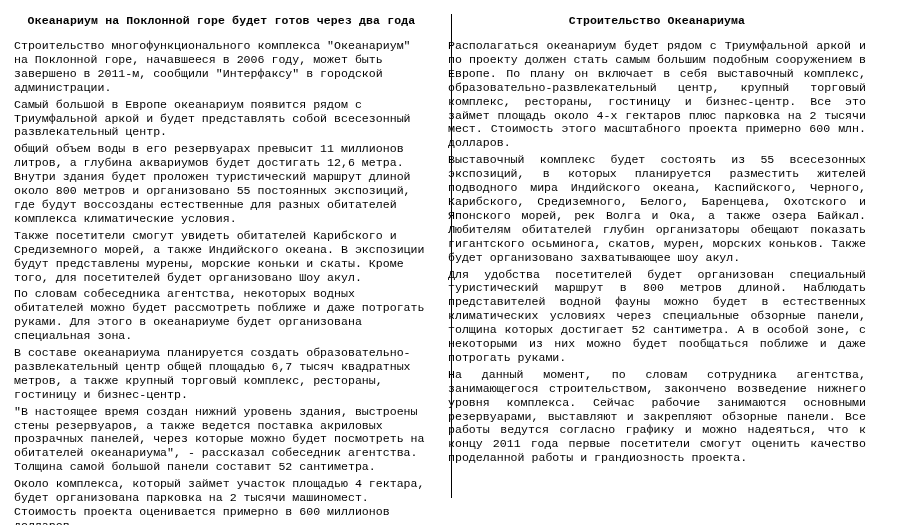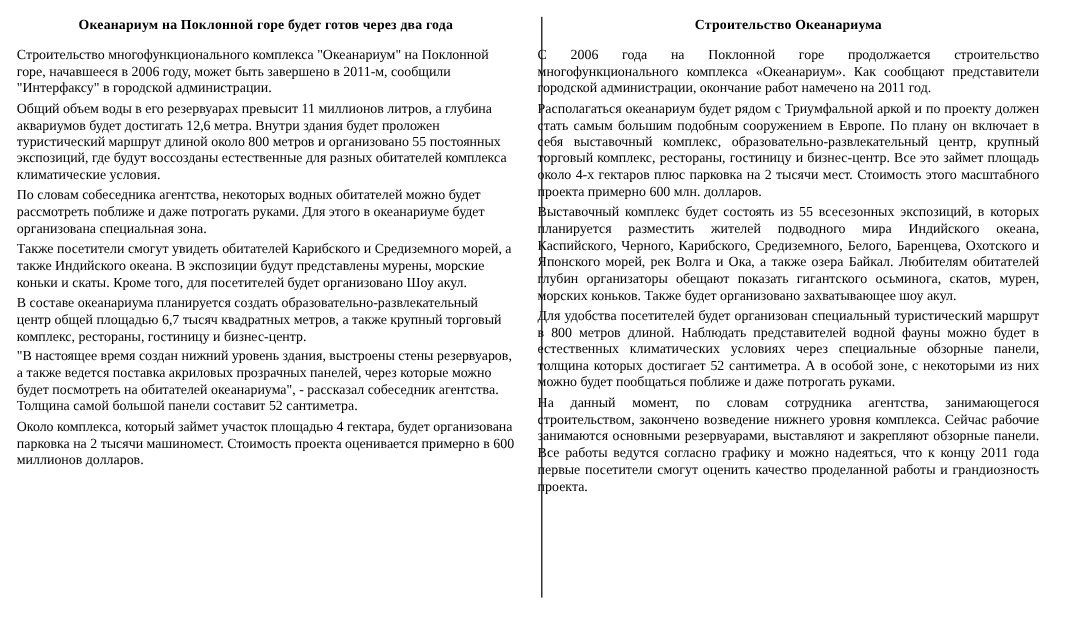--- a/index.html
+++ b/index.html
@@ -13,20 +13,21 @@
     overflow: hidden;
     font-family: "Liberation Serif", "DejaVu Serif", serif;
     color: #000000;
   }
 
   .page {
     position: relative;
     width: 786px;
     height: 525px;
     box-sizing: border-box;
+    font-family: Liberation Mono, monospace;
   }
 
   .divider {
     position: absolute;
     left: 451px;
     top: 14px;
     width: 1px;
     height: 484px;
     background: #000000;
   }
@@ -81,33 +82,33 @@
 <body>
 
 <div class="page">
 
   <div class="divider"></div>
 
   <div class="column column-left">
     <div class="doc-title">Океанариум на Поклонной горе будет готов через два года</div>
     <div class="body-text align-left">
         <p>Строительство многофункционального комплекса "Океанариум" на Поклонной горе, начавшееся в 2006 году, может быть завершено в 2011-м, сообщили "Интерфаксу" в городской администрации.</p>
+        <p>Самый большой в Европе океанариум появится рядом с Триумфальной аркой и будет представлять собой всесезонный развлекательный центр.</p>
         <p>Общий объем воды в его резервуарах превысит 11 миллионов литров, а глубина аквариумов будет достигать 12,6 метра. Внутри здания будет проложен туристический маршрут длиной около 800 метров и организовано 55 постоянных экспозиций, где будут воссозданы естественные для разных обитателей комплекса климатические условия.</p>
+        <p>Также посетители смогут увидеть обитателей Карибского и Средиземного морей, а также Индийского океана. В экспозиции будут представлены мурены, морские коньки и скаты. Кроме того, для посетителей будет организовано Шоу акул.</p>
         <p>По словам собеседника агентства, некоторых водных обитателей можно будет рассмотреть поближе и даже потрогать руками. Для этого в океанариуме будет организована специальная зона.</p>
-        <p>Также посетители смогут увидеть обитателей Карибского и Средиземного морей, а также Индийского океана. В экспозиции будут представлены мурены, морские коньки и скаты. Кроме того, для посетителей будет организовано Шоу акул.</p>
         <p>В составе океанариума планируется создать образовательно-развлекательный центр общей площадью 6,7 тысяч квадратных метров, а также крупный торговый комплекс, рестораны, гостиницу и бизнес-центр.</p>
         <p>"В настоящее время создан нижний уровень здания, выстроены стены резервуаров, а также ведется поставка акриловых прозрачных панелей, через которые можно будет посмотреть на обитателей океанариума", - рассказал собеседник агентства. Толщина самой большой панели составит 52 сантиметра.</p>
         <p>Около комплекса, который займет участок площадью 4 гектара, будет организована парковка на 2 тысячи машиномест. Стоимость проекта оценивается примерно в 600 миллионов долларов.</p>
       </div>
   </div>
 
   <div class="column column-right">
     <div class="doc-title">Строительство Океанариума</div>
     <div class="body-text align-justify">
-        <p>С 2006 года на Поклонной горе продолжается строительство многофункционального комплекса «Океанариум». Как сообщают представители городской администрации, окончание работ намечено на 2011 год.</p>
         <p>Располагаться океанариум будет рядом с Триумфальной аркой и по проекту должен стать самым большим подобным сооружением в Европе. По плану он включает в себя выставочный комплекс, образовательно-развлекательный центр, крупный торговый комплекс, рестораны, гостиницу и бизнес-центр. Все это займет площадь около 4-х гектаров плюс парковка на 2 тысячи мест. Стоимость этого масштабного проекта примерно 600 млн. долларов.</p>
         <p>Выставочный комплекс будет состоять из 55 всесезонных экспозиций, в которых планируется разместить жителей подводного мира Индийского океана, Каспийского, Черного, Карибского, Средиземного, Белого, Баренцева, Охотского и Японского морей, рек Волга и Ока, а также озера Байкал. Любителям обитателей глубин организаторы обещают показать гигантского осьминога, скатов, мурен, морских коньков. Также будет организовано захватывающее шоу акул.</p>
         <p>Для удобства посетителей будет организован специальный туристический маршрут в 800 метров длиной. Наблюдать представителей водной фауны можно будет в естественных климатических условиях через специальные обзорные панели, толщина которых достигает 52 сантиметра. А в особой зоне, с некоторыми из них можно будет пообщаться поближе и даже потрогать руками.</p>
         <p>На данный момент, по словам сотрудника агентства, занимающегося строительством, закончено возведение нижнего уровня комплекса. Сейчас рабочие занимаются основными резервуарами, выставляют и закрепляют обзорные панели. Все работы ведутся согласно графику и можно надеяться, что к концу 2011 года первые посетители смогут оценить качество проделанной работы и грандиозность проекта.</p>
       </div>
   </div>
 
 </div>
 
 </body></html>

